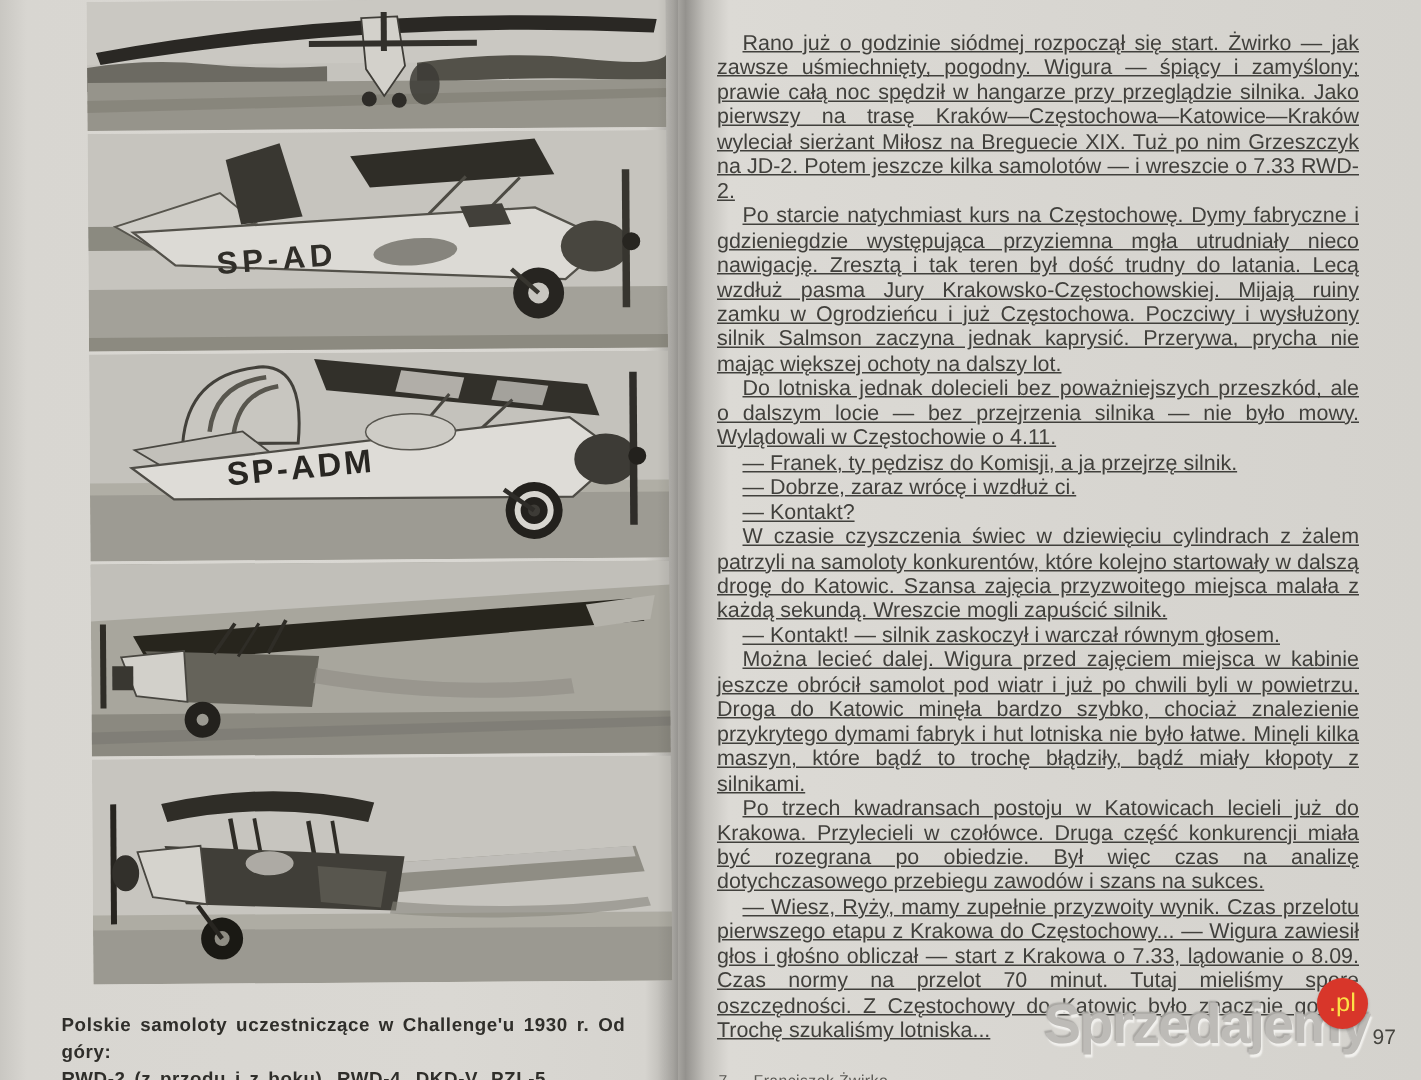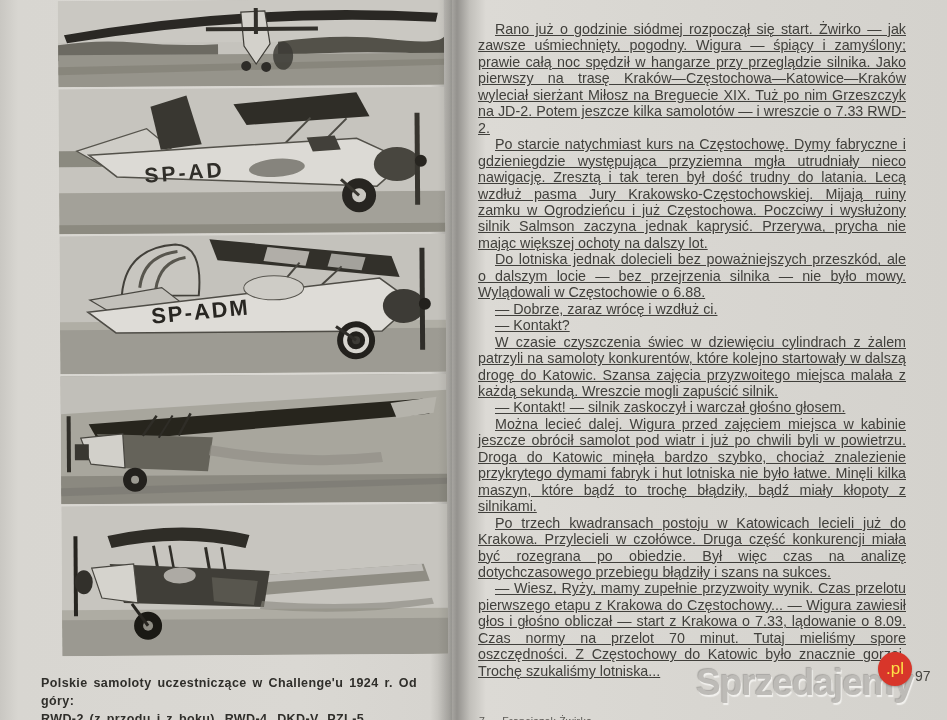--- a/index.html
+++ b/index.html
@@ -32,21 +32,21 @@
     position:absolute;left:478px;top:21px;width:428px;
     font-size:14.3px;line-height:16.45px;color:#41403c;
     text-align:justify;
   }
   .text-col p{margin:0;text-indent:17px;text-decoration:underline;}
   .footnote{
     position:absolute;left:479px;top:715px;
     font-size:10.5px;color:#5a5954;letter-spacing:0.3px;
   }
   .page-number{
-    position:absolute;left:915px;top:668px;
+    position:absolute;left:915px;top:683px;
     font-size:14px;color:#45443f;
   }
   
   .watermark{position:absolute;left:638px;top:652px;width:280px;height:55px;z-index:5;pointer-events:none;}
   .wm-text{
     position:absolute;left:58px;top:10px;
     font-size:37px;font-weight:bold;letter-spacing:-1px;
     color:#bdbbb7;text-shadow:1px 2px 1px #f2f1ee, -1px -1px 1px #a9a7a3;
   }
   .wm-dot{
@@ -167,46 +167,47 @@
       <line x1="14" y1="30" x2="14" y2="110" stroke="#23211c" stroke-width="4"></line>
       <ellipse cx="22" cy="76" rx="9" ry="12" fill="#2e2c27"></ellipse>
       <circle cx="86" cy="120" r="14" fill="#16140f"></circle>
       <circle cx="86" cy="120" r="5" fill="#8e8c83"></circle>
       <line x1="70" y1="98" x2="86" y2="120" stroke="#23211c" stroke-width="3"></line>
       <path d="M200,96 Q290,104 370,94 L372,100 Q290,112 198,104 Z" fill="#87857c" opacity="0.6"></path>
     </svg>
   </div>
 
   <div class="caption">
-    <div>Polskie samoloty uczestniczące w Challenge'u 1924 r. Od góry:</div>
+    <div>Polskie samoloty uczestniczące w Challenge'u 1930 r. Od góry:</div>
     <div>RWD-2 (z przodu i z boku), RWD-4, DKD-V, PZL-5</div>
   </div>
 
   <div class="gutter-shade"></div>
 
   <div class="text-col">
 
       <p>Rano już o godzinie siódmej rozpoczął się start. Żwirko — jak zawsze uśmiechnięty, pogodny. Wigura — śpiący i zamyślony; prawie całą noc spędził w hangarze przy przeglądzie silnika. Jako pierwszy na trasę Kraków—Częstochowa—Katowice—Kraków wyleciał sierżant Miłosz na Breguecie XIX. Tuż po nim Grzeszczyk na JD-2. Potem jeszcze kilka samolotów — i wreszcie o 7.33 RWD-2.</p>
 
       <p>Po starcie natychmiast kurs na Częstochowę. Dymy fabryczne i gdzieniegdzie występująca przyziemna mgła utrudniały nieco nawigację. Zresztą i tak teren był dość trudny do latania. Lecą wzdłuż pasma Jury Krakowsko-Częstochowskiej. Mijają ruiny zamku w Ogrodzieńcu i już Częstochowa. Poczciwy i wysłużony silnik Salmson zaczyna jednak kaprysić. Przerywa, prycha nie mając większej ochoty na dalszy lot.</p>
 
-      <p>Do lotniska jednak dolecieli bez poważniejszych przeszkód, ale o dalszym locie — bez przejrzenia silnika — nie było mowy. Wylądowali w Częstochowie o 6.88.</p>
-
+      <p>Do lotniska jednak dolecieli bez poważniejszych przeszkód, ale o dalszym locie — bez przejrzenia silnika — nie było mowy. Wylądowali w Częstochowie o 4.11.</p>
+
+      <p>— Franek, ty pędzisz do Komisji, a ja przejrzę silnik.</p>
 
       <p>— Dobrze, zaraz wrócę i wzdłuż ci.</p>
 
       <p>— Kontakt?</p>
 
       <p>W czasie czyszczenia świec w dziewięciu cylindrach z żalem patrzyli na samoloty konkurentów, które kolejno startowały w dalszą drogę do Katowic. Szansa zajęcia przyzwoitego miejsca malała z każdą sekundą. Wreszcie mogli zapuścić silnik.</p>
 
-      <p>— Kontakt! — silnik zaskoczył i warczał głośno głosem.</p>
+      <p>— Kontakt! — silnik zaskoczył i warczał równym głosem.</p>
 
       <p>Można lecieć dalej. Wigura przed zajęciem miejsca w kabinie jeszcze obrócił samolot pod wiatr i już po chwili byli w powietrzu. Droga do Katowic minęła bardzo szybko, chociaż znalezienie przykrytego dymami fabryk i hut lotniska nie było łatwe. Minęli kilka maszyn, które bądź to trochę błądziły, bądź miały kłopoty z silnikami.</p>
 
-      <p>Po trzech kwadransach postoju w Katowicach lecieli już do Krakowa. Przylecieli w czołówce. Druga część konkurencji miała być rozegrana po obiedzie. Był więc czas na analizę dotychczasowego przebiegu błądziły i szans na sukces.</p>
+      <p>Po trzech kwadransach postoju w Katowicach lecieli już do Krakowa. Przylecieli w czołówce. Druga część konkurencji miała być rozegrana po obiedzie. Był więc czas na analizę dotychczasowego przebiegu zawodów i szans na sukces.</p>
 
       <p>— Wiesz, Ryży, mamy zupełnie przyzwoity wynik. Czas przelotu pierwszego etapu z Krakowa do Częstochowy... — Wigura zawiesił głos i głośno obliczał — start z Krakowa o 7.33, lądowanie o 8.09. Czas normy na przelot 70 minut. Tutaj mieliśmy spore oszczędności. Z Częstochowy do Katowic było znacznie gorzej. Trochę szukaliśmy lotniska...</p>
     </div>
 
   <div class="footnote">7 — Franciszek Żwirko</div>
   <div class="page-number">97</div>
 
   <div class="watermark">
     <span class="wm-text">Sprzedajemy</span>
     <span class="wm-dot" style="background: rgb(216, 54, 42);">.pl</span>

